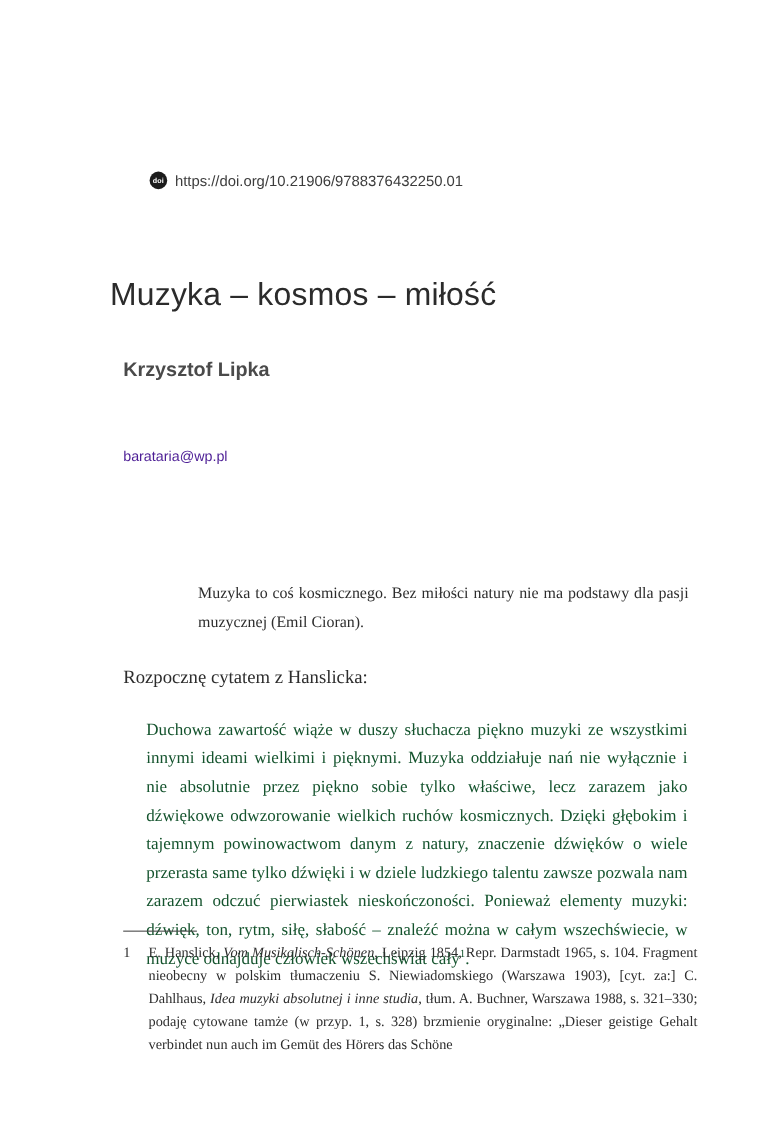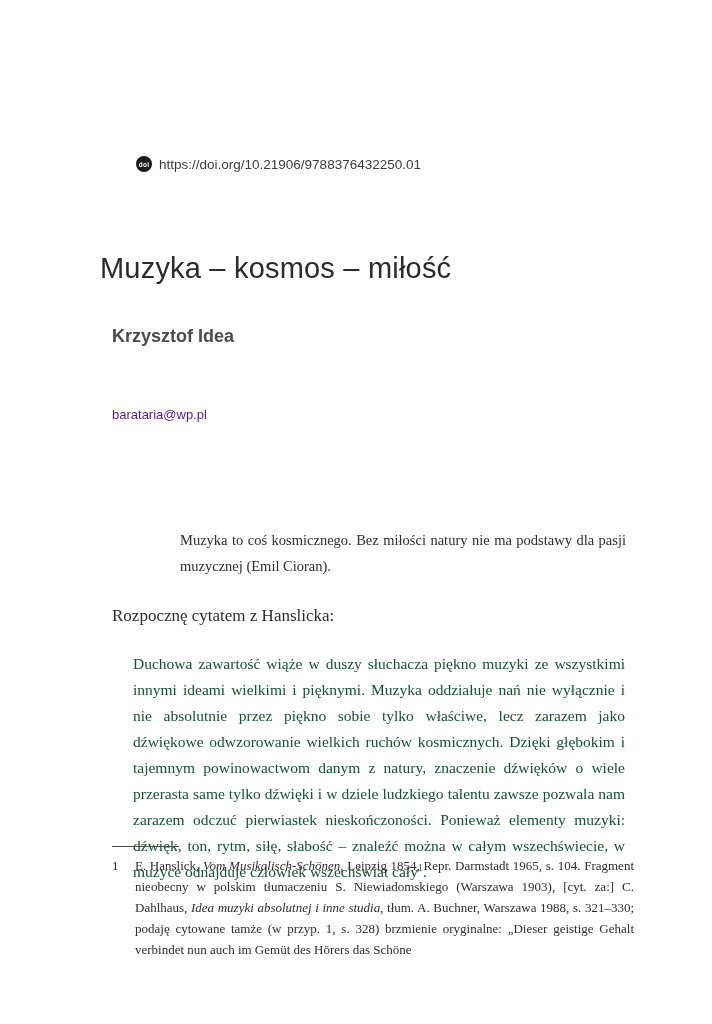--- a/index.html
+++ b/index.html
@@ -155,21 +155,21 @@
 <div class="page">
 
 
   <div class="doi-row">
     <span class="doi-icon">doi</span>
     <a href="#" class="doi-link">https://doi.org/10.21906/9788376432250.01</a>
   </div>
 
   <h1 class="title">Muzyka – kosmos – miłość</h1>
 
-  <h2 class="author">Krzysztof Idea</h2>
+  <h2 class="author">Krzysztof Lipka</h2>
 
   <div class="email">barataria@wp.pl</div>
 
 
   <blockquote class="epigraph epigraph-2">Muzyka to coś kosmicznego. Bez miłości natury nie ma podstawy dla pasji muzycznej (Emil Cioran).</blockquote>
 
   <p class="intro">Rozpocznę cytatem z Hanslicka:</p>
 
   <blockquote class="main-quote"><span>Duchowa zawartość wiąże w duszy słuchacza piękno muzyki ze wszystkimi innymi ideami wielkimi i pięknymi. Muzyka oddziałuje nań nie wyłącznie i nie absolutnie przez piękno sobie tylko właściwe, lecz zarazem jako dźwiękowe odwzorowanie wielkich ruchów kosmicznych. Dzięki głębokim i tajemnym powinowactwom danym z natury, znaczenie dźwięków o wiele przerasta same tylko dźwięki i w dziele ludzkiego talentu zawsze pozwala nam zarazem odczuć pierwiastek nieskończoności. Ponieważ elementy muzyki: dźwięk, ton, rytm, siłę, słabość – znaleźć można w całym wszechświecie, w muzyce odnajduje człowiek wszechświat cały</span><sup>1</sup><span>.</span></blockquote>
 

